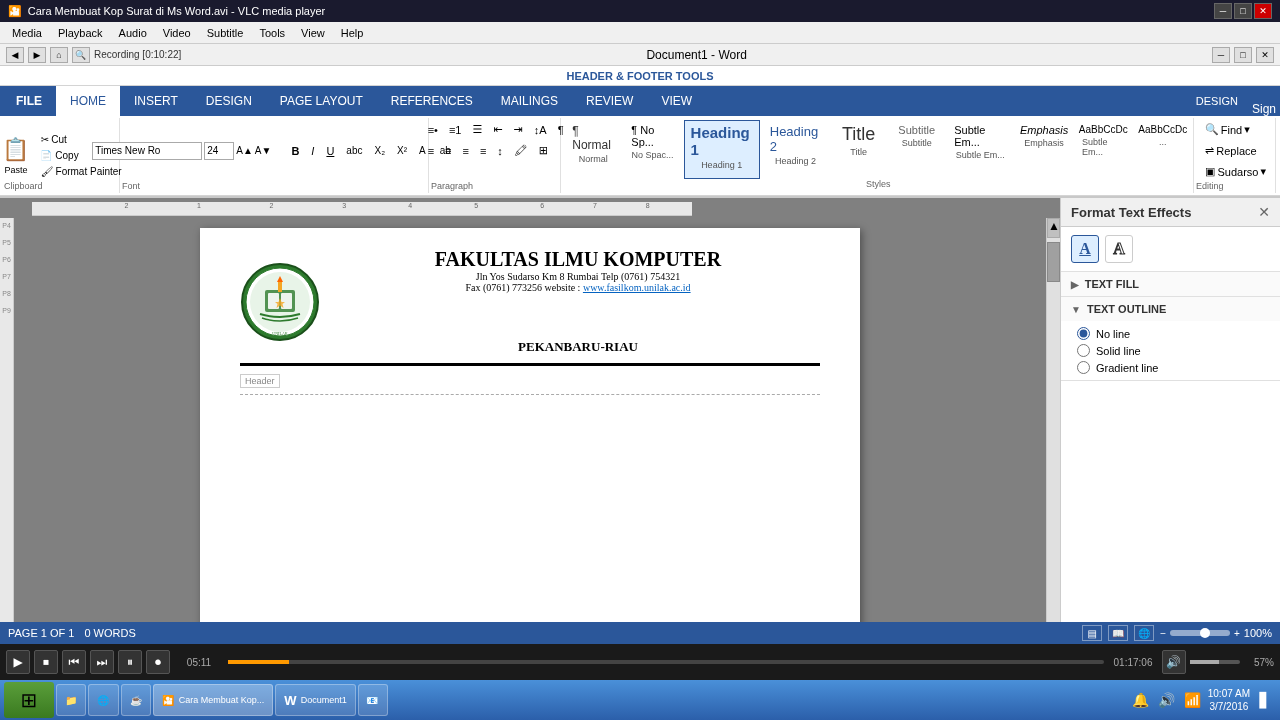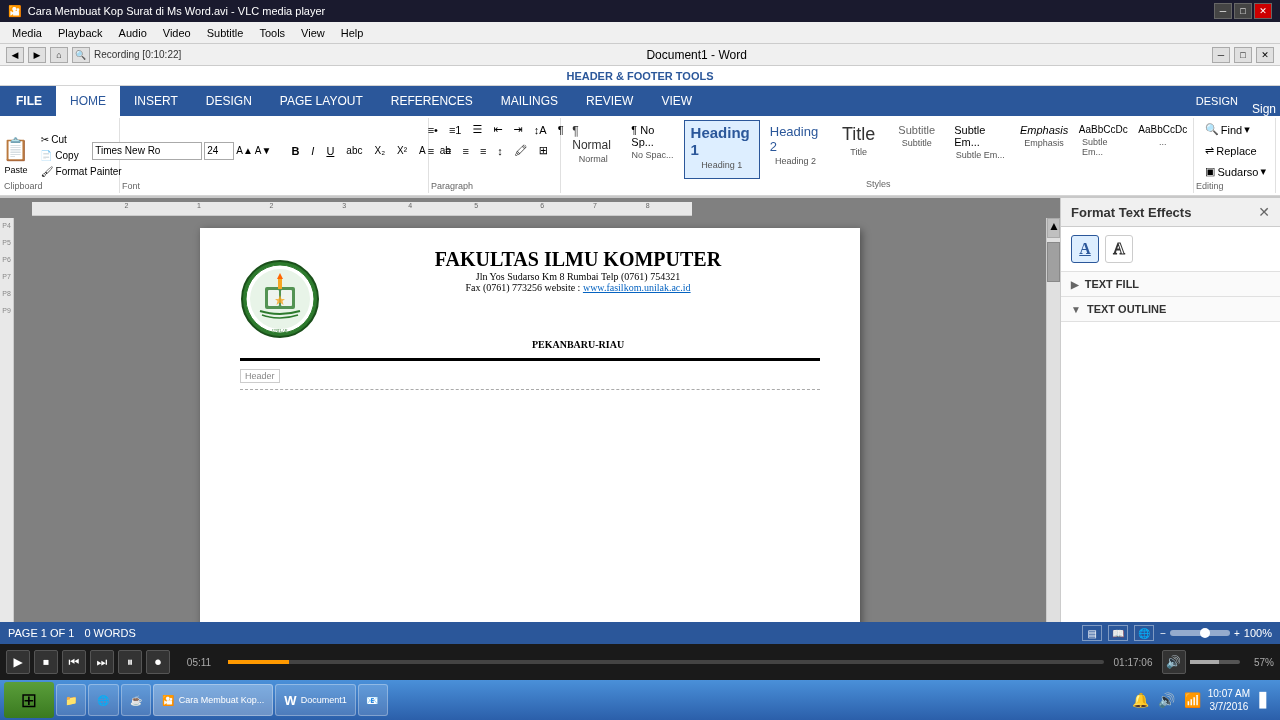--- a/index.html
+++ b/index.html
@@ -219,21 +219,21 @@
       flex-shrink: 0;
     }
     .letterhead-text {
       flex: 1;
       text-align: center;
     }
     .univ-name { font-size: 16px; font-weight: bold; font-family: 'Times New Roman', serif; }
     .faculty-name { font-size: 20px; font-weight: bold; font-family: 'Times New Roman', serif; }
     .address-text { font-size: 10px; font-family: 'Times New Roman', serif; }
     .website-link { color: #0563c1; text-decoration: underline; font-size: 10px; }
-    .city-text { font-size: 10px; font-weight: bold; font-family: 'Times New Roman', serif; margin-top: 46px; }
+    .city-text { font-size: 13px; font-weight: bold; font-family: 'Times New Roman', serif; margin-top: 46px; }
 
     
     .header-label {
       font-size: 9px;
       color: #888;
       border: 1px solid #ccc;
       padding: 1px 4px;
       display: inline-block;
       margin-top: 4px;
     }
@@ -736,20 +736,36 @@
             <span class="fte-chevron">▶</span>
             <span>TEXT FILL</span>
           </div>
         </div>
 
         <div class="fte-section">
           <div class="fte-section-header">
             <span class="fte-chevron">▼</span>
             <span>TEXT OUTLINE</span>
           </div>
+          <div class="fte-section-content">
+            <div class="fte-radio-group">
+              <label class="fte-radio-row">
+                <input type="radio" name="outline" checked="" style="accent-color: rgb(43, 87, 154);">
+                <span>No line</span>
+              </label>
+              <label class="fte-radio-row">
+                <input type="radio" name="outline" style="accent-color: rgb(43, 87, 154);">
+                <span>Solid line</span>
+              </label>
+              <label class="fte-radio-row">
+                <input type="radio" name="outline" style="accent-color: rgb(43, 87, 154);">
+                <span>Gradient line</span>
+              </label>
+            </div>
+          </div>
         </div>
       </div>
     </div>
 
   </div>
 
   <div class="status-bar">
     <span>PAGE 1 OF 1</span>
     <span>0 WORDS</span>
     <div class="status-right">

